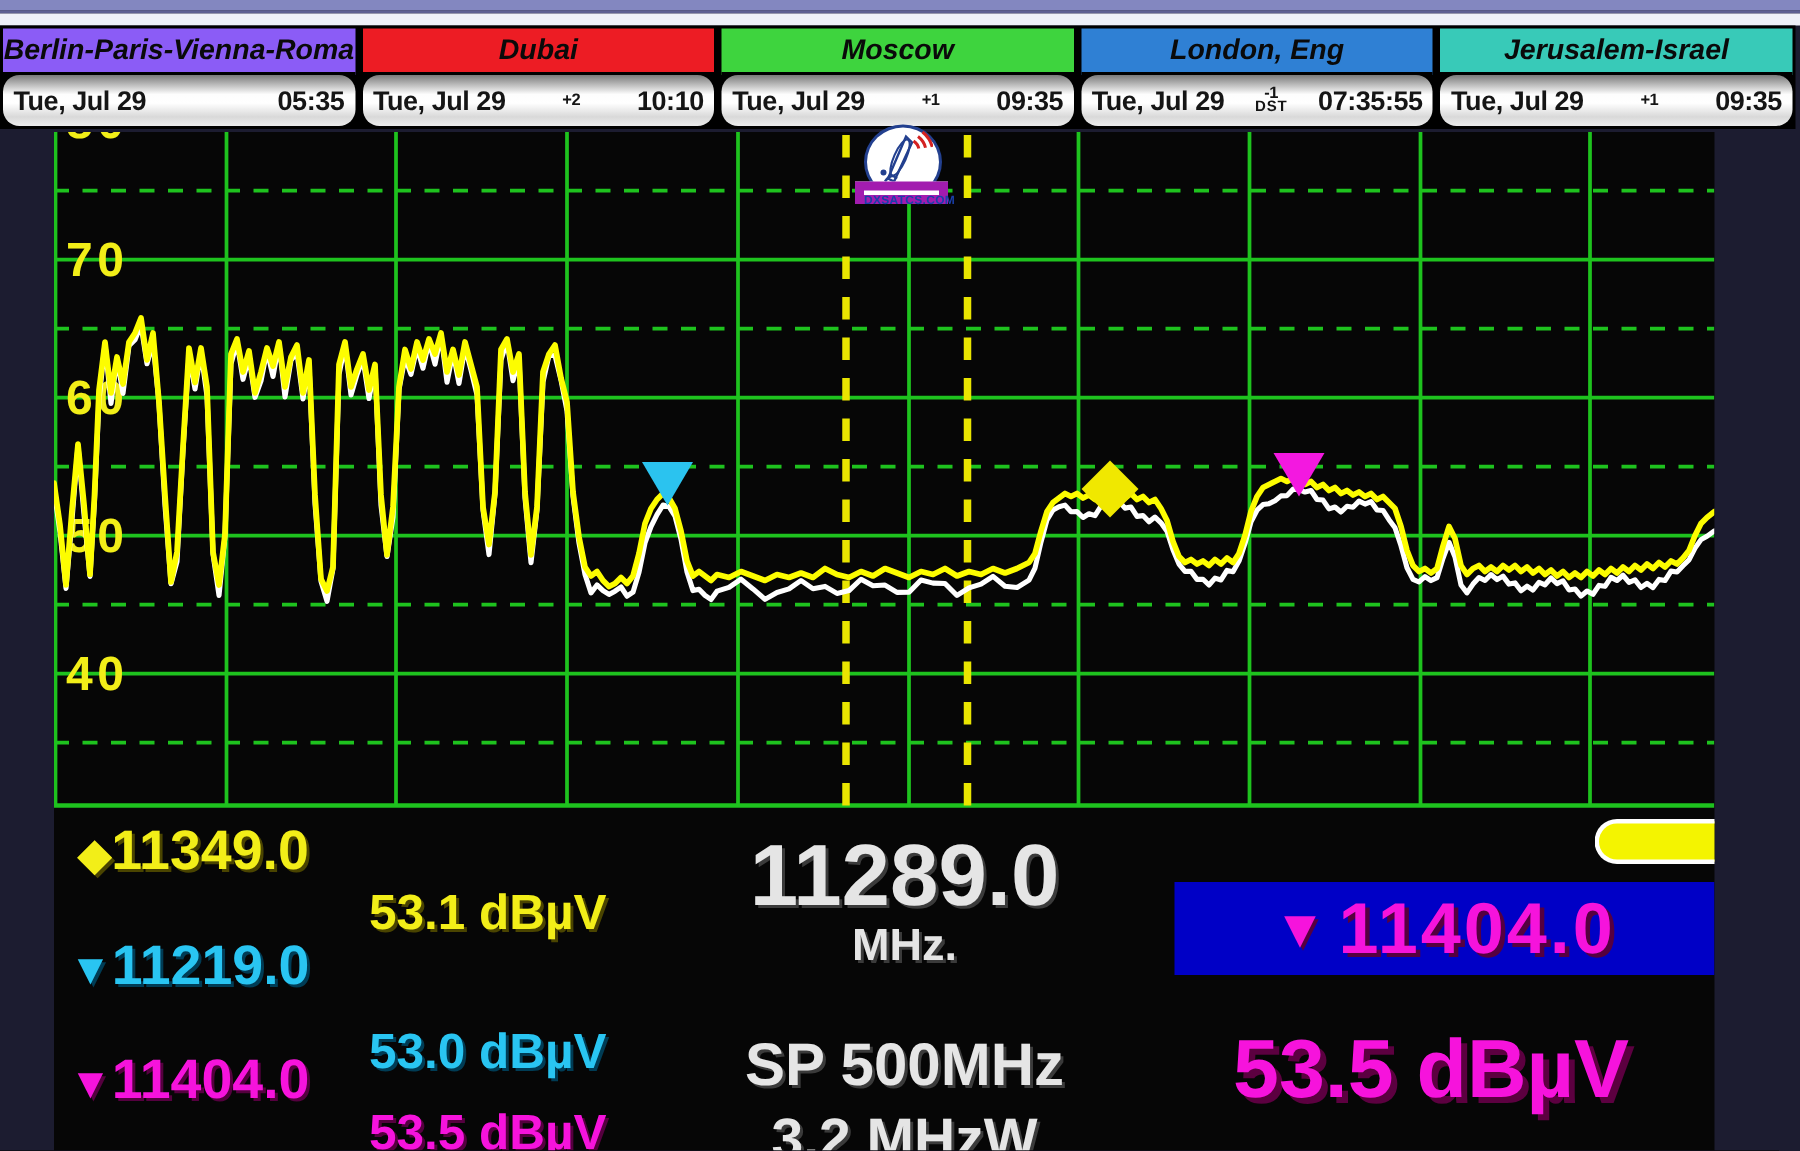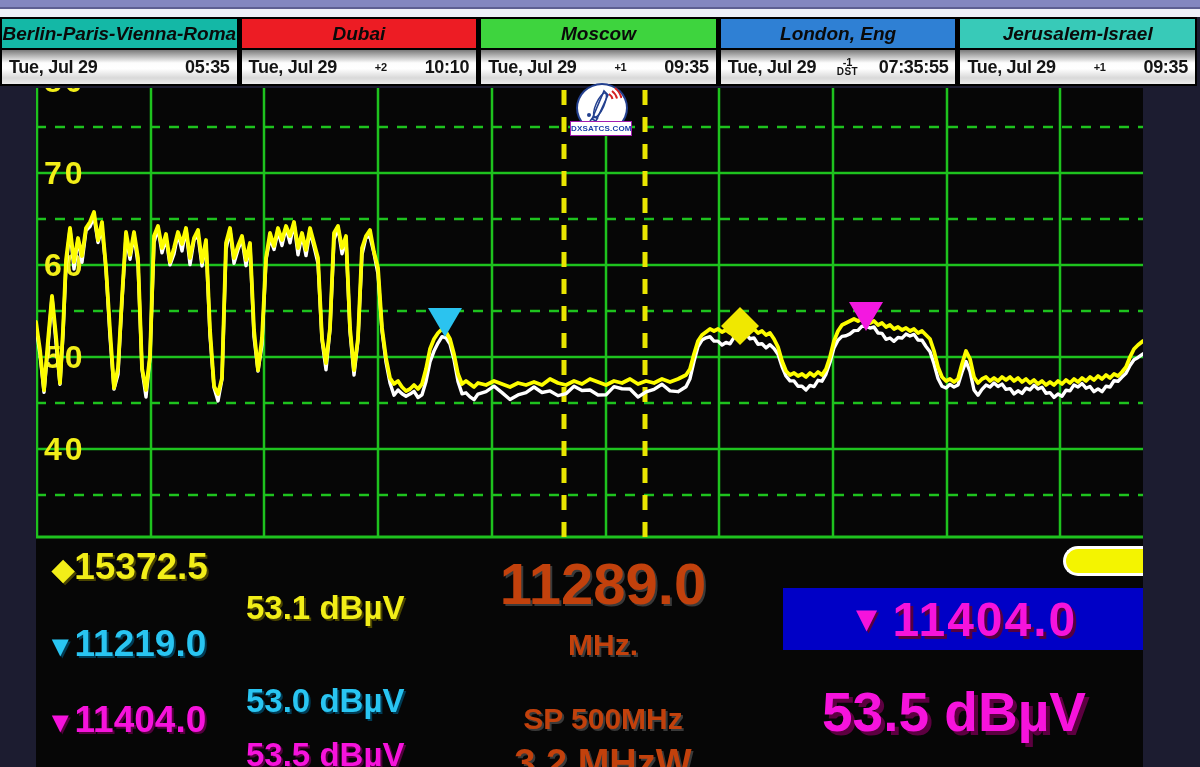--- a/index.html
+++ b/index.html
@@ -21,55 +21,56 @@
   .clock-hdr{
     height:29px;line-height:29px;text-align:center;color:#0a0a0a;
     font-weight:bold;font-style:italic;font-size:19px;border-bottom:2px solid #000;
     white-space:nowrap;overflow:hidden;
   }
   .clock-row{
     flex:1;display:flex;align-items:center;justify-content:space-between;
     background:linear-gradient(180deg,#7a7a7a 0%,#fdfdfd 38%,#ffffff 55%,#d9d9d9 82%,#ececec 100%);
     color:#151515;font-weight:bold;font-size:18px;padding:0 7px;letter-spacing:-0.3px;
     white-space:nowrap;
+    border-radius:11px;
   }
   .clock-off{display:inline-flex;flex-direction:column;align-items:center;line-height:10px;margin:0 2px}
   .clock-off .sup{font-size:11px;font-weight:bold}
   .clock-off .dst{font-size:10px;font-weight:bold;letter-spacing:.5px}
   
   .plot{
     position:absolute;left:36px;top:88px;width:1107px;height:679px;
     background:#060606;overflow:hidden;
   }
   .plot svg{position:absolute;left:0;top:0}
   
   .logo{position:absolute;left:570px;top:83px;width:62px;height:58px;z-index:5}
   .logo-circle{
     position:absolute;left:6px;top:0;width:48px;height:46px;background:#fff;
     border:2px solid #23408f;border-radius:50%;
   }
   .logo-banner{
     position:absolute;left:0;top:38px;width:62px;height:15px;background:#fff;
-    border:1px solid #a21caf;box-sizing:border-box;
+    border:6px solid #a21caf;box-sizing:border-box;
     font-size:8px;font-weight:bold;color:#1a3faa;text-align:center;line-height:13px;
     letter-spacing:.2px;
   }
   
   .ro{position:absolute;font-weight:bold;white-space:nowrap;line-height:1}
   .yel{color:#f2ee18;text-shadow:2px 2px 0 #4a4400}
   .cyn{color:#29c5f2;text-shadow:2px 2px 0 #003c55}
   .mag{color:#f613dc;text-shadow:2px 2px 0 #55003f}
-  .wht{color:#c2410c;text-shadow:2px 2px 0 #3a3a3a}
+  .wht{color:#e5e5e5;text-shadow:2px 2px 0 #3a3a3a}
   .freq{font-size:37px}
   .lvl{font-size:33px}
   .sym{font-size:0.78em}
   .centercol{position:absolute;left:402px;top:468px;width:330px;text-align:center}
   .cf-big{font-size:58px;line-height:56px;font-weight:bold}
-  .cf-unit{font-size:30px;margin-top:16px;font-weight:bold}
-  .cf-span{font-size:30px;margin-top:40px;font-weight:bold}
+  .cf-unit{font-size:30px;margin-top:2px;font-weight:bold}
+  .cf-span{font-size:40px;margin-top:40px;font-weight:bold}
   .cf-bw{font-size:38px;margin-top:6px;font-weight:bold}
   .pill{
     position:absolute;left:1027px;top:458px;width:82px;height:30px;background:#f4f400;
     border:3px solid #fff;border-right:none;border-radius:16px 0 0 16px;box-sizing:border-box;
   }
   .bluebox{
     position:absolute;left:747px;top:500px;width:360px;height:62px;background:#0000c6;
     display:flex;align-items:center;justify-content:center;gap:8px;
   }
   .bluebox .glyph{font-size:36px;color:#f613dc;font-weight:bold;text-shadow:2px 2px 0 #55003f}
@@ -79,21 +80,21 @@
 </style>
 </head>
 <body>
 
 <div class="strip-purple"></div>
 <div class="strip-line"></div>
 <div class="strip-light"></div>
 
 <div class="clockbar">
   <div class="clock">
-    <div class="clock-hdr" style="background: #14b8a6;">Berlin-Paris-Vienna-Roma</div>
+    <div class="clock-hdr" style="background: #8b5cf6;">Berlin-Paris-Vienna-Roma</div>
     <div class="clock-row">
       <span>Tue, Jul 29</span>
       <span class="clock-off">
           <span class="sup"></span>
           <span class="dst"></span>
         </span>
       <span>05:35</span>
     </div>
   </div>
   <div class="clock">
@@ -171,21 +172,21 @@
       <text x="8" y="372" fill="#f2ee18" font-size="32px" font-weight="bold" font-family="&quot;Liberation Sans&quot;,sans-serif" letter-spacing="3">40</text>
       <line x1="528" y1="2" x2="528" y2="449" stroke="#e9e500" stroke-width="5" stroke-dasharray="15 12"></line>
       <line x1="609" y1="2" x2="609" y2="449" stroke="#e9e500" stroke-width="5" stroke-dasharray="15 12"></line>
       <polyline points="0,238.2016242175764 4,266.8127173649236 8,304.2668548666628 12,258.4532987635793 16,209.11003932657871 20,254.99267225672344 24,296.2504353562531 27,246.3522937884813 30,178.39385635016788 34,141.13874204172157 38,180.99802599124394 42,151.21164382456777 46,174.2564769732234 50,142.53615014468124 54,138.5020671009084 58,128.51773217733745 62,154.52229525115084 66,140.26692067721825 70,181.2058181356516 74,248.99856047574218 78,301.1435605241677 82,286.38424170205195 86,212.36346788137786 90,148.69971254472318 94,171.31796253525346 98,146.70110464685385 102,176.12973390459655 106,281.28552962396543 110,308.9855353581695 114,269.08839414938757 118,154.50122480116775 122,140.1981860772229 126,164.89419386236904 130,150.11675505475125 134,176.88578769568568 138,165.9829163959944 142,145.37751604834608 146,162.9590095385923 150,141.04639416462726 154,176.60689726864268 158,152.04105214268625 162,147.0846316020894 166,177.9150196035461 170,155.07550925402614 174,247.8271320656499 178,299.481361442759 182,312.91910296775393 186,291.01775049538105 190,161.70078124964604 194,141.8927766432679 198,175.2701645973375 202,161.71366843685644 206,151.26941139392733 210,177.6630853761028 214,156.59659621446588 218,248.865996104653 222,283.00259266938735 226,256.7824521973215 230,171.75403008629485 234,150.44995386100388 238,161.51361207215197 242,143.4666172826961 246,157.4915181525887 250,139.72269926754012 254,154.7999291005009 258,135.0009892308994 262,166.8515407926041 266,146.62543988886145 270,167.62318637934672 274,143.3157551717594 278,158.66623514796373 282,175.3132062284776 286,251.85910035928254 290,281.7212007127493 294,241.01294743072566 298,151.90773461429464 302,139.50758754062636 306,165.78907878847085 310,151.1209924519463 314,243.86736231031426 318,287.12895593692684 322,252.0051826788798 326,166.63016695409775 330,149.03841319344158 334,148.95077955184004 338,165.4010059742945 342,185.94688091672805 346,242.93020463698014 350,274.0690892652341 354,294.939600464612 358,307.2263095845032 362,301.961042288749 366,305.70938404235517 370,308.2579038514015 374,306.11364550593555 378,303.3270025963671 382,309.4741145825058 386,306.8049334747937 390,293.505237176074 394,273.9810606854449 398,263.06618516155487 402,255.08020294603267 406,248.71687476382743 410,249.80177914236208 414,256.0039140798615 418,271.601996797379 422,293.3870997947381 426,305.7356352372254 430,304.8271921269912 434,308.9311294679708 438,311.66181018648325 442,306.1133152559165 450,303.6004228732997 458,298.147673985434 466,304.6077367183999 474,311.5680467307975 482,306.9780820840793 490,304.59021554247096 498,299.000225255268 506,304.5110856677019 514,302.9207354366127 522,307.6056166007609 530,305.69231083329845 538,298.17139628819353 546,302.53304067911904 554,302.04076003200703 562,306.9459297661286 570,306.81891646674705 578,298.64755169786025 586,300.751512255728 594,300.998218853221 602,308.97191242853086 610,303.8802876839399 618,301.3907612173144 626,296.22875650368525 634,302.8761601328669 642,303.68149482397666 650,298.7918762622005 654,290.68680997405113 658,273.3418212023187 662,258.5760819907199 666,252.0064158465023 670,249.8318235432389 674,248.7639664253312 678,253.12789139596447 682,253.0978114523482 686,256.98557684383155 690,254.48106557799883 694,255.7605179548856 698,249.42497075971124 702,246.29029782186484 706,248.10220181346222 710,246.27571885197517 714,250.75023444373466 718,250.010657870459 722,256.2673581964032 726,255.73200507203887 730,259.8929552055513 734,256.6939840847401 738,260.5539268167205 742,266.2203669750458 746,278.5084841493512 750,288.01628826183 754,292.91571749655793 758,292.8925753451029 762,298.2562884864108 766,298.18114391576876 770,301.9947342532636 774,297.4128489868673 778,298.6387573810764 782,292.2922006747297 786,293.1928986362143 790,286.0741978648826 794,274.326892725384 798,259.8627096328686 802,252.14514355582207 806,248.37687465892066 810,247.7782950605449 814,245.8598482952894 818,242.5930454719566 822,242.42041726288278 826,238.10092520840334 830,238.4448346153534 834,240.03066557391088 838,239.0030992459698 842,245.02243657278746 846,245.3832649294069 850,251.26087904940266 854,249.99937430136265 858,253.3407730471356 862,249.51514365290006 866,250.16023098974995 870,246.09867380218623 874,248.05063332719772 878,246.38222025501165 882,251.97760173192677 886,252.27946510864336 890,258.4837032826493 894,263.8203124434336 898,275.82237655664744 902,290.48917456816037 906,298.2864322890129 910,299.98363097060445 914,296.3852053654652 918,299.04953152446353 922,297.0938699776584 926,284.1534032575429 930,273.50867713630896 934,283.33692668644846 938,301.999491741028 942,307.2649192643666 946,301.3898165563449 950,297.02921093991847 954,299.00772987195523 958,295.03153484787015 962,298.44163887488327 966,296.09478081759204 970,301.413470634216 974,300.5877232626834 978,305.8580097062298 982,302.780582363754 986,305.38248883358136 990,300.15212340920453 994,301.8686169013747 998,297.32966383017146 1002,301.07286477932394 1006,299.18792704544825 1010,305.28532729844443 1014,304.6323832873566 1018,309.4092008300331 1022,305.99508643945535 1026,308.18537341621726 1030,302.2629178149258 1034,302.8992886865072 1038,296.9201696875549 1042,299.01692402401414 1046,295.5050813927005 1050,300.21411438035636 1054,298.54700859520557 1058,303.68881697021334 1062,300.8913442197757 1066,303.7345129786942 1070,298.27310891154184 1074,299.0176425038339 1078,292.75601306195875 1082,293.278272817451 1086,289.10063895257093 1090,285.2851640868796 1094,277.41805951196085 1098,271.7542434920471 1102,269.4776197504592 1107,265.89172718136456" fill="none" stroke="#ffffff" stroke-width="3.4" stroke-linejoin="round" stroke-linecap="round"></polyline>
       <polyline points="0,234 4,262 8,302 12,252 16,208 20,248 24,295 27,242 30,172 34,140 38,174 42,150 46,168 50,140 54,134 58,124 62,152 66,134 70,180 74,242 78,300 82,280 86,210 90,144 94,167 98,144 102,170 106,280 110,302 114,268 118,148 122,138 126,160 130,146 134,174 138,160 142,144 146,156 150,140 154,170 158,150 162,142 166,174 170,152 174,242 178,298 182,306 186,290 190,155 194,140 198,170 202,158 206,148 210,172 214,155 218,242 222,282 226,250 230,170 234,145 238,158 242,140 246,152 250,138 254,148 258,134 262,160 266,145 270,162 274,140 278,155 282,170 286,250 290,275 294,240 298,145 302,138 306,160 310,148 314,240 318,282 322,250 326,160 330,148 334,142 338,164 342,180 346,240 350,270 354,290 358,296 362,293 366,299 370,303 374,301 378,297 382,301 386,296 390,281 394,261 398,251 402,245 406,241 410,244 414,251 418,266 422,286 426,296 430,293 434,296 438,299 442,295 450,297 458,293 466,296 474,299 482,295 490,297 498,294 506,297 514,291 522,295 530,297 538,293 546,296 554,291 562,294 570,297 578,293 586,295 594,291 602,296 610,293 618,295 626,291 634,294 642,291 650,287 654,281 658,266 662,253 666,247 670,244 674,241 678,243 682,241 686,244 690,242 694,245 698,241 702,240 706,243 710,241 714,244 718,241 722,245 726,243 730,247 734,245 738,251 742,259 746,273 750,283 754,287 758,285 762,288 766,286 770,289 774,285 778,288 782,284 786,287 790,281 794,269 798,253 802,243 806,237 810,235 814,233 818,231 822,233 826,231 830,233 834,235 838,233 842,237 846,235 850,239 854,237 858,241 862,239 866,242 870,240 874,243 878,241 882,245 886,243 890,247 894,251 898,263 902,279 906,289 910,293 914,291 918,294 922,291 926,276 930,263 934,271 938,289 942,295 946,291 950,289 954,293 958,290 962,293 966,289 970,292 974,289 978,293 982,290 986,294 990,291 994,295 998,292 1002,296 1006,293 1010,297 1014,294 1018,297 1022,293 1026,296 1030,292 1034,295 1038,291 1042,294 1046,290 1050,293 1054,289 1058,292 1062,288 1066,291 1070,287 1074,290 1078,286 1082,288 1086,284 1090,279 1094,269 1098,261 1102,257 1107,253" fill="none" stroke="#fdfd00" stroke-width="3.8" stroke-linejoin="round" stroke-linecap="round"></polyline>
       <polygon points="704,219 723,238 704,257 685,238" fill="#f0e800"></polygon>
       <polygon points="392,220 426,220 409,249" fill="#2bc3ef"></polygon>
       <polygon points="813,214 847,214 830,243" fill="#f318e0"></polygon>
     </svg>
 
-  <div class="ro yel freq" style="left:16px;top:460px"><span class="sym">◆</span><span>15372.5</span></div>
+  <div class="ro yel freq" style="left:16px;top:460px"><span class="sym">◆</span><span>11349.0</span></div>
   <div class="ro yel lvl" style="left:210px;top:503px">53.1 dBµV</div>
 
   <div class="ro cyn freq" style="left:10px;top:537px"><span class="sym">▼</span><span>11219.0</span></div>
   <div class="ro cyn lvl" style="left:210px;top:596px">53.0 dBµV</div>
 
   <div class="ro mag freq" style="left:10px;top:613px"><span class="sym">▼</span><span>11404.0</span></div>
   <div class="ro mag lvl" style="left:210px;top:650px">53.5 dBµV</div>
 
   <div class="centercol">
     <div class="cf-big wht">11289.0</div>

